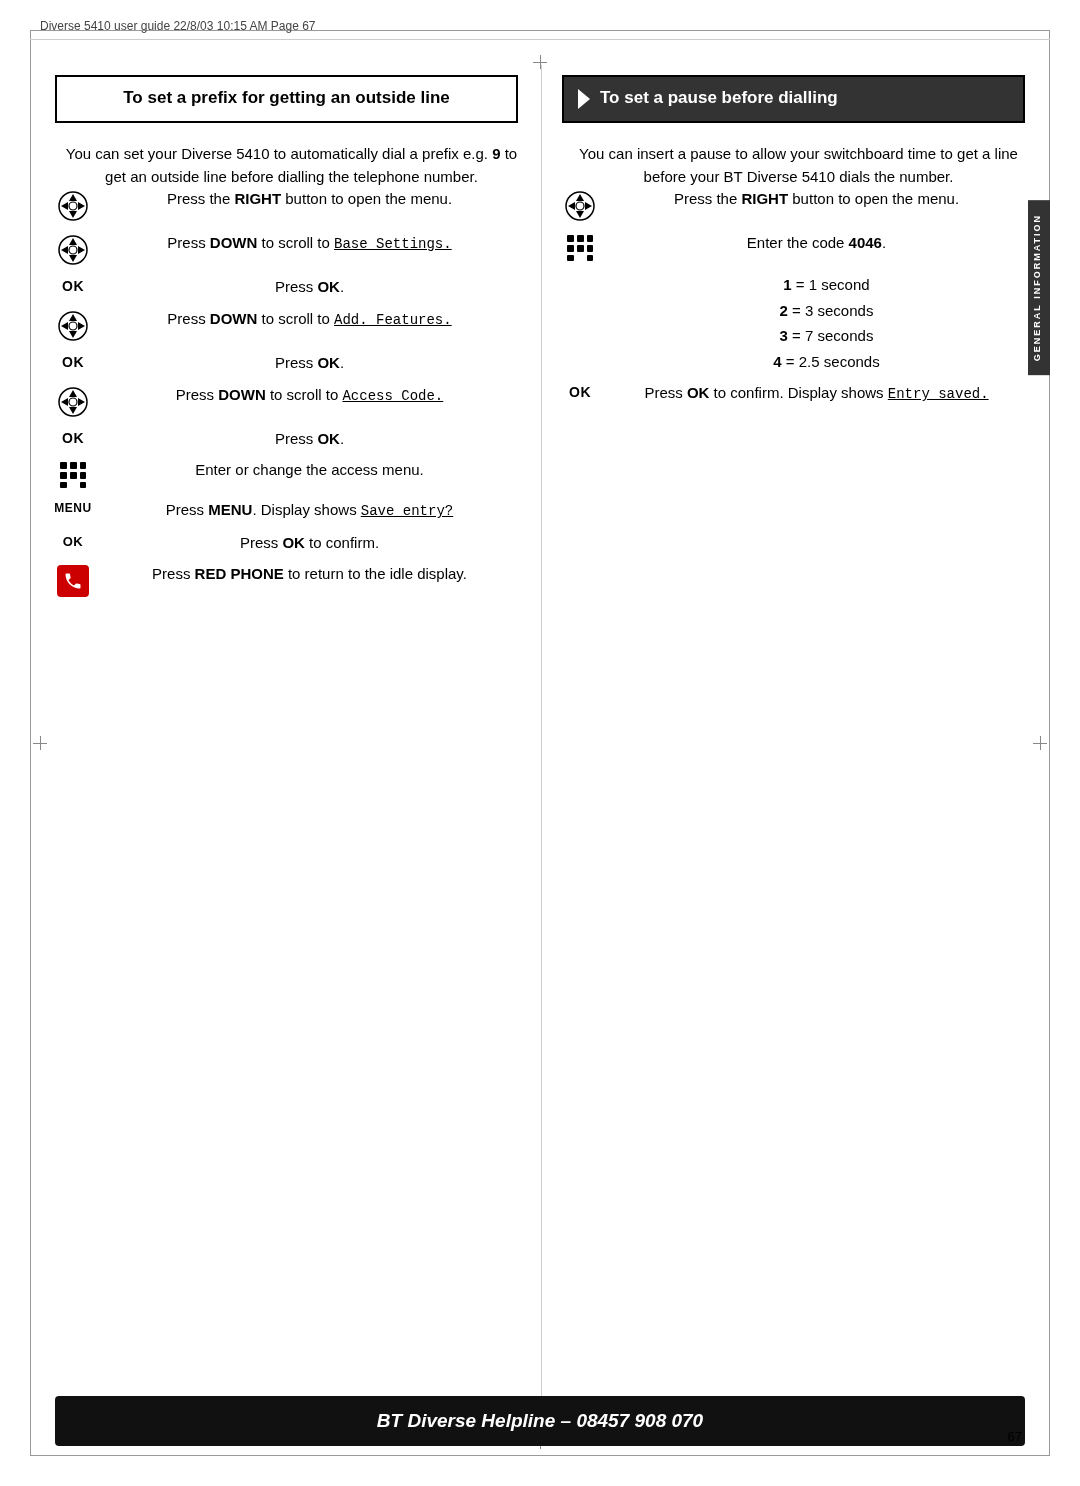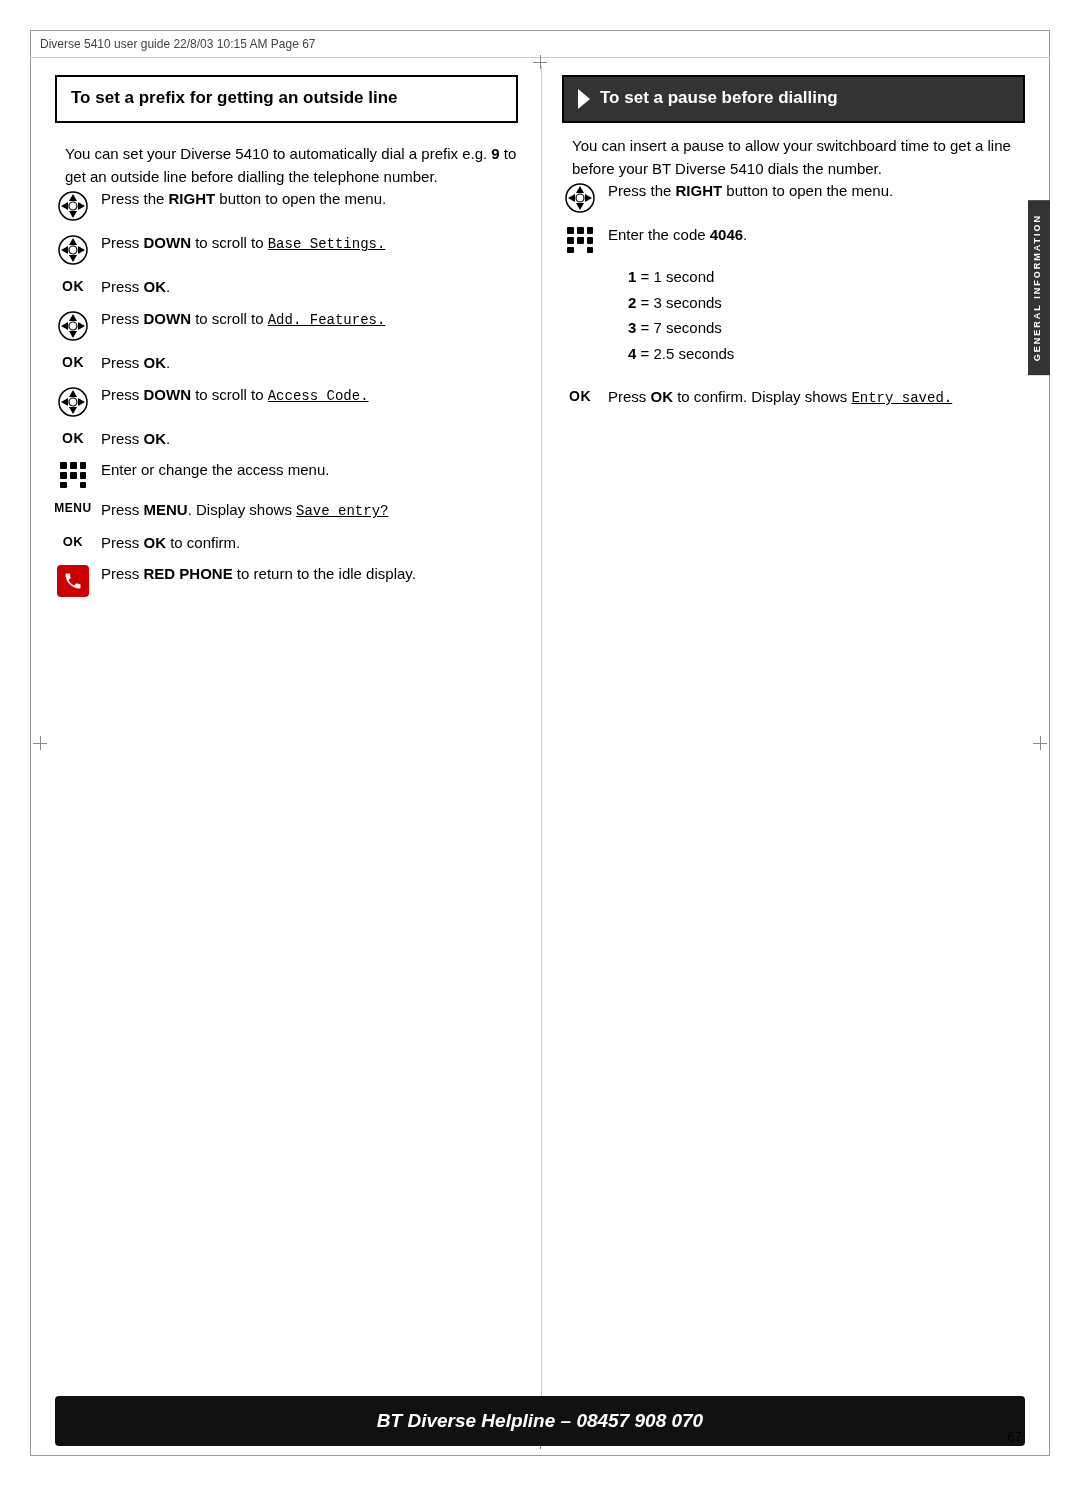--- a/index.html
+++ b/index.html
@@ -17,21 +17,21 @@
       position: absolute;
       top: 30px;
       left: 30px;
       right: 30px;
       bottom: 30px;
       border: 1px solid #999;
     }
 
     .header-line {
       position: absolute;
-      top: 30px;
+      top: 12px;
       left: 30px;
       right: 30px;
       height: 28px;
       border-bottom: 1px solid #ccc;
       display: flex;
       align-items: center;
       padding: 0 10px;
       font-size: 12px;
       color: #444;
     }
@@ -43,20 +43,21 @@
       right: 55px;
       bottom: 80px;
       display: flex;
       flex-direction: column;
     }
 
     .columns {
       display: flex;
       gap: 23px;
       flex: 1;
+      text-align: center;
     }
 
     
     .left-col {
       flex: 1;
       padding-top: 10px;
     }
 
     .box-title {
       border: 2.5px solid #000;
@@ -65,21 +66,21 @@
       font-size: 17px;
       font-weight: bold;
       line-height: 1.3;
       display: inline-block;
       width: 100%;
     }
 
     .box-title-right {
       border: 2.5px solid #000;
       padding: 10px 14px 12px 14px;
-      margin-bottom: 12px;
+      margin-bottom: 20px;
       font-size: 17px;
       font-weight: bold;
       line-height: 1.3;
       display: flex;
       align-items: flex-start;
       gap: 10px;
       background: #333;
       color: #fff;
     }
 
@@ -483,21 +484,21 @@
             <rect x="1" y="21" width="7" height="6" rx="1" fill="#000"></rect>
             <rect x="21" y="21" width="6" height="6" rx="1" fill="#000"></rect>
           </svg>
         </div>
         <div class="step-text">
           Enter the code <b>4046</b>.
         </div>
       </div>
 
 
-      <div style="padding-left: 46px; margin-bottom: 20px;">
+      <div style="padding-left: 46px; margin-bottom: 8px;">
         <ul class="list-values">
           <li><b>1</b> = 1 second</li>
           <li><b>2</b> = 3 seconds</li>
           <li><b>3</b> = 7 seconds</li>
           <li><b>4</b> = 2.5 seconds</li>
         </ul>
       </div>
 
       <div class="step-row">
         <div class="step-icon">

